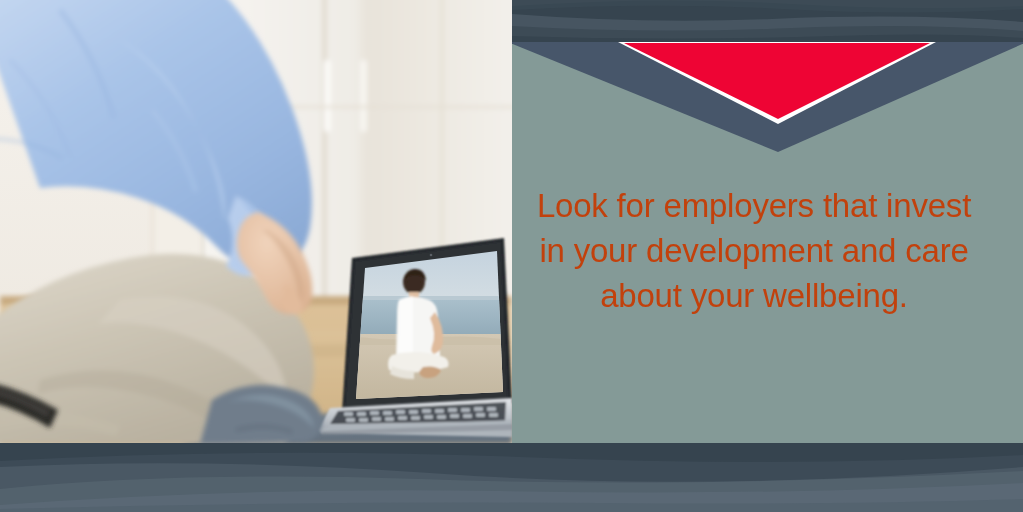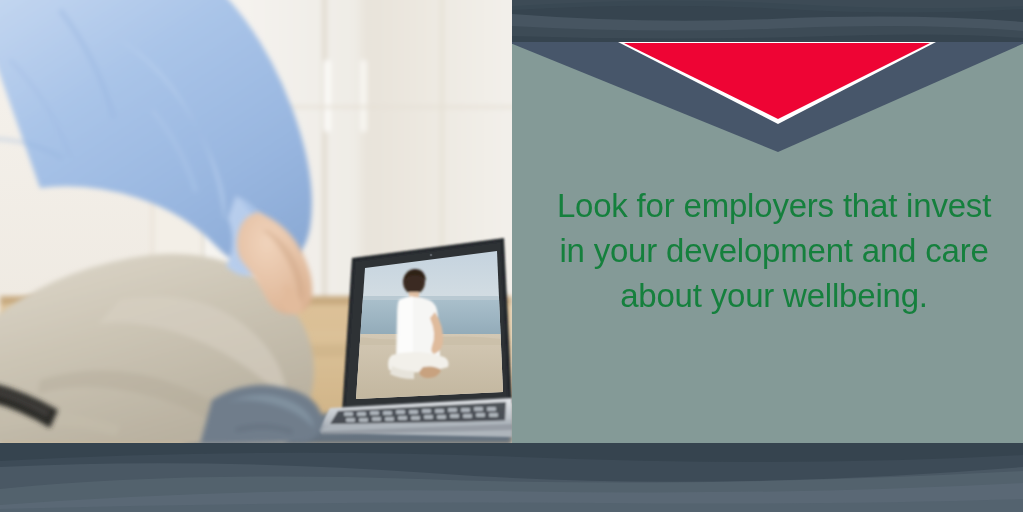--- a/index.html
+++ b/index.html
@@ -59,25 +59,25 @@
     width: 511px;
     height: 115px;
     overflow: hidden;
     pointer-events: none;
   }
   .chevron svg { display: block; }
 
   
   .quote {
     position: absolute;
-    left: 540px;
+    left: 520px;
     top: 183px;
     width: 468px;
     text-align: center;
-    color: #15803d;
+    color: #c2410c;
     font-size: 33px;
     line-height: 45px;
     font-weight: 400;
     letter-spacing: -0.2px;
     white-space: pre-line;
   }
 
   
   .bottom-band {
     position: absolute;

